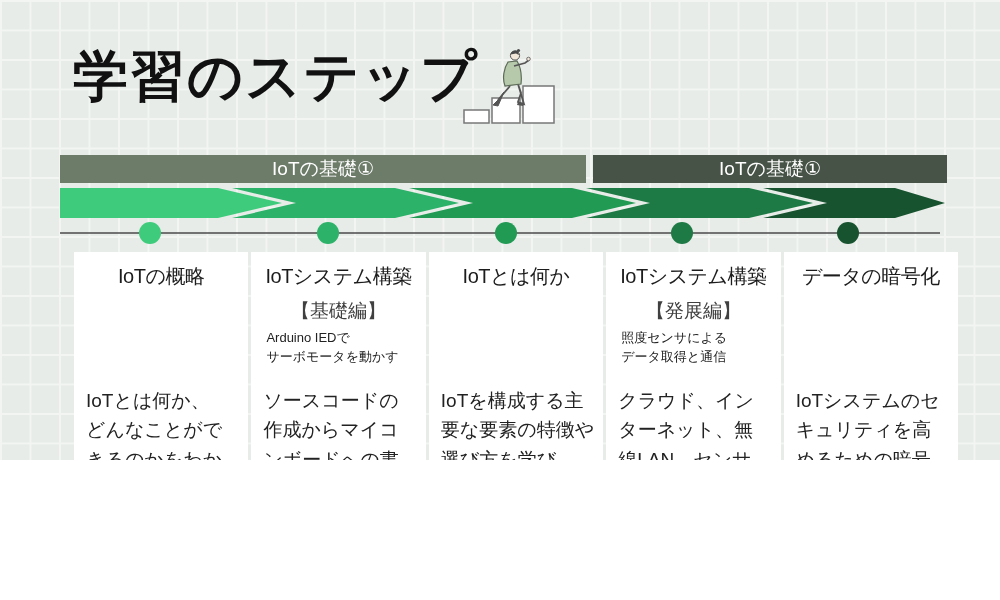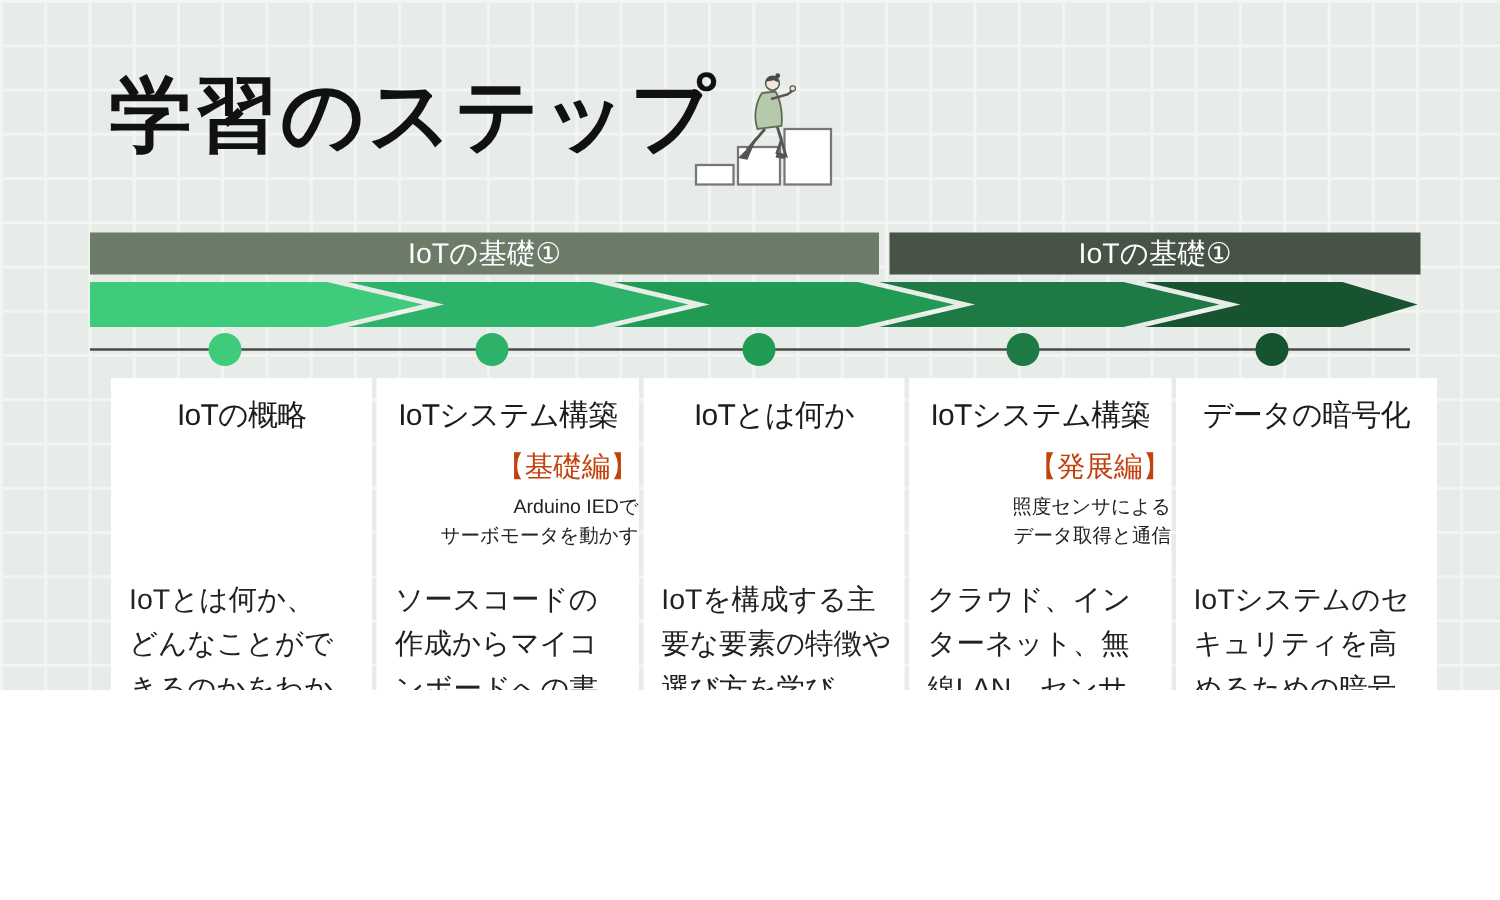--- a/index.html
+++ b/index.html
@@ -32,25 +32,25 @@
     display:flex;gap:3px;
   }
   .card{
     position:relative;flex:1;background:#ffffff;overflow:hidden;
   }
   .card-title{
     margin-top:11px;text-align:center;font-size:20px;font-weight:500;
     letter-spacing:-0.5px;white-space:nowrap;color:#1c1c1c;
   }
   .card-subtitle{
-    margin-top:8px;text-align:right;font-size:19px;font-weight:500;color:#c2410c;
+    margin-top:8px;text-align:center;font-size:19px;font-weight:500;color:#404040;
   }
   .card-note{
-    margin-top:5px;text-align:right;font-size:13px;line-height:1.45;
-    white-space:pre-line;color:#222;
+    margin-top:5px;text-align:left;font-size:13px;line-height:1.45;
+    white-space:pre-line;color:#222;padding-left:15px;
   }
   .card-body{
     position:absolute;top:134px;left:12px;right:9px;
     font-size:19px;line-height:1.55;white-space:pre-line;color:#222;
     text-align:left;
   }
 </style>
 </head>
 <body>
 

